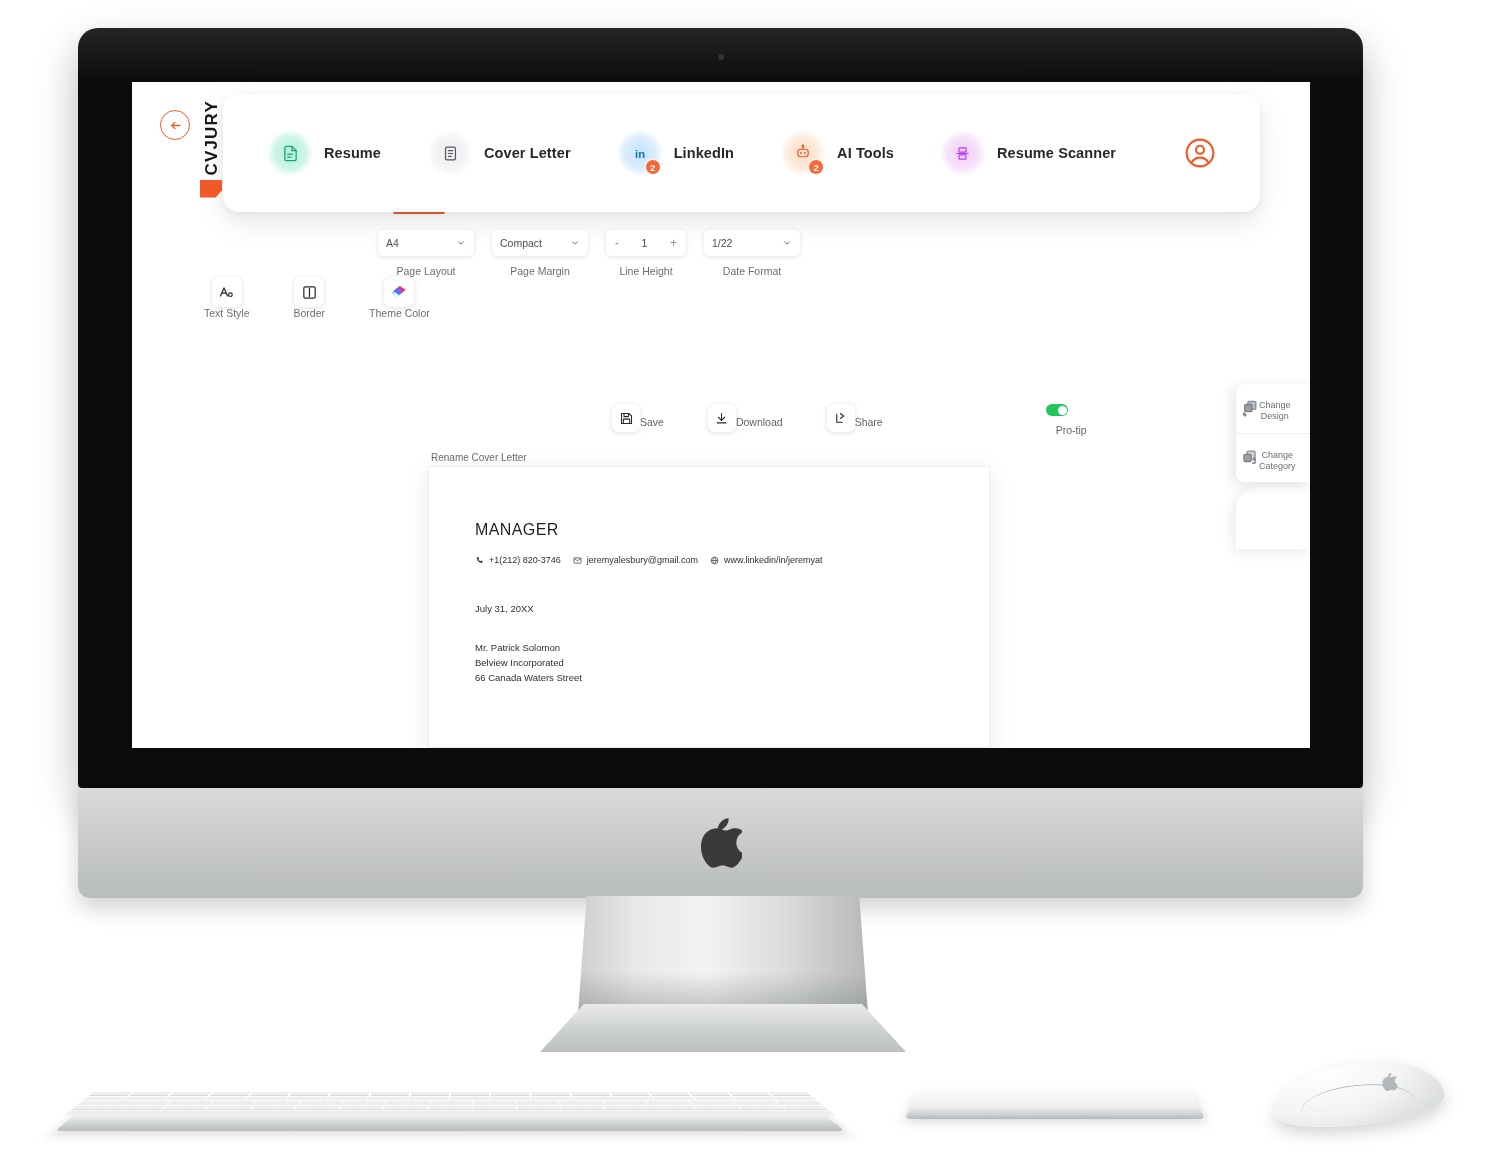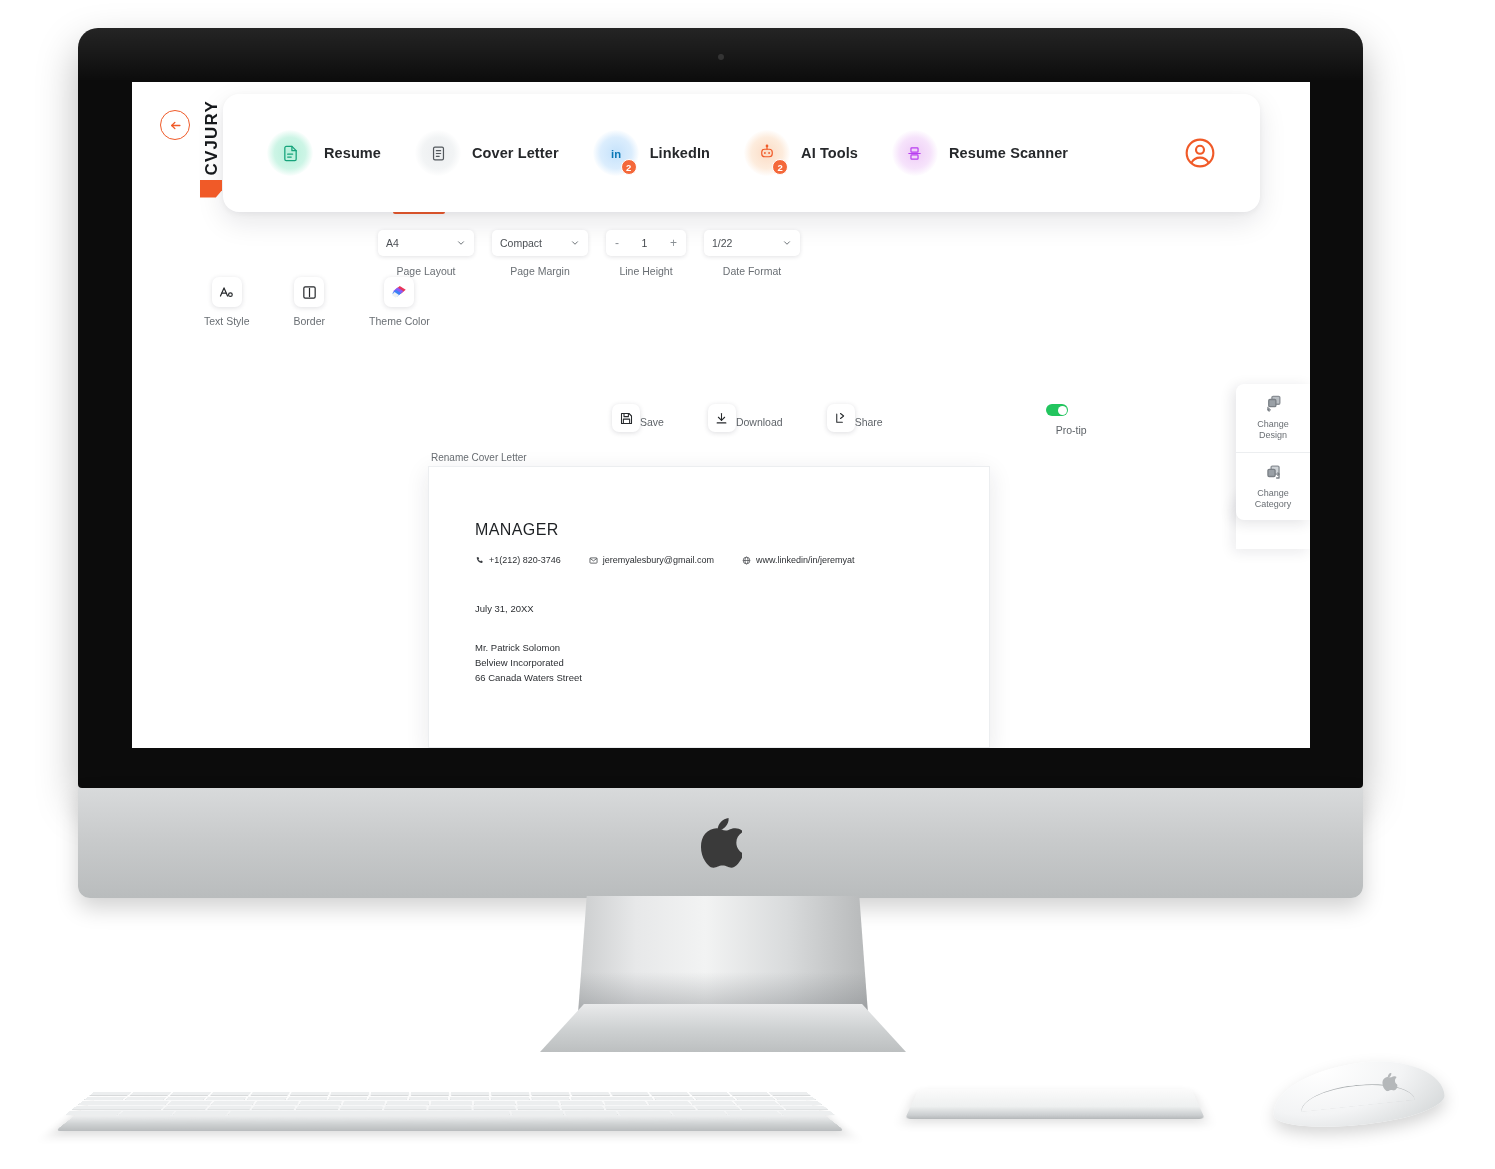--- a/index.html
+++ b/index.html
@@ -163,21 +163,21 @@
     width: 1037px; height: 118px;
     background: #ffffff;
     border-radius: 16px;
     box-shadow: 0 10px 28px rgba(20,20,40,.10), 0 2px 6px rgba(20,20,40,.05);
     display: flex;
     align-items: center;
   }
   .nav-items {
     display: flex;
     align-items: center;
-    gap: 34px;
+    gap: 46px;
     margin-left: 44px;
   }
   .nav-item {
     display: flex;
     align-items: center;
     gap: 11px;
     cursor: pointer;
     position: relative;
   }
   .nav-bubble {
@@ -306,21 +306,21 @@
 
   .tool-group { display: flex; align-items: flex-start; gap: 44px; margin-left: 72px; }
   .tool-btn { display: flex; flex-direction: column; align-items: center; cursor: pointer; }
   .tool-tile {
     width: 30px; height: 30px;
     background: #fff;
     border-radius: 7px;
     box-shadow: 0 1px 5px rgba(30,30,50,.14);
     display: flex; align-items: center; justify-content: center;
   }
-  .tool-caption { margin-top: 8px; font-size: 10.5px; color: #6a6f74; white-space: nowrap; }
+  .tool-caption { font-size: 10.5px; color: #6a6f74; white-space: nowrap; }
 
   
   .action-bar {
     position: absolute;
     left: 0; top: 322px;
     width: 1178px;
     display: flex;
     align-items: flex-start;
   }
   .actions { display: flex; gap: 44px; margin-left: 480px; }
@@ -375,21 +375,21 @@
   }
   .doc-role {
     margin-top: 8px;
     font-size: 16px;
     color: #1e2124;
     letter-spacing: .4px;
   }
   .doc-contacts {
     margin-top: 16px;
     display: flex;
-    gap: 28px;
+    gap: 12px;
     align-items: center;
   }
   .doc-contact {
     display: flex; align-items: center; gap: 5px;
     font-size: 9px; color: #2c2f33;
   }
   .doc-contact svg { width: 9px; height: 9px; color: #3a3d41; flex:0 0 auto; }
   .doc-date { margin-top: 38px; font-size: 9.5px; color: #2c2f33; }
   .doc-block { margin-top: 26px; font-size: 9.5px; color: #2c2f33; line-height: 1.6; }
 
@@ -398,21 +398,21 @@
     position: absolute;
     left: 1104px; top: 302px;
     width: 74px;
     background: #fff;
     border-radius: 8px 0 0 8px;
     box-shadow: -3px 3px 14px rgba(25,25,45,.12);
     overflow: hidden;
   }
   .dock-item {
     padding: 10px 4px 10px;
-    display: flex; flex-direction: column; align-items: center;
+    display: flex; flex-direction: row; align-items: center;
     cursor: pointer;
   }
   .dock-item + .dock-item { border-top: 1px solid #eceef0; }
   .dock-caption {
     margin-top: 6px;
     font-size: 9px; color: #6a6f74;
     text-align: center; line-height: 1.25;
   }
   .dock-tail {
     position: absolute;

